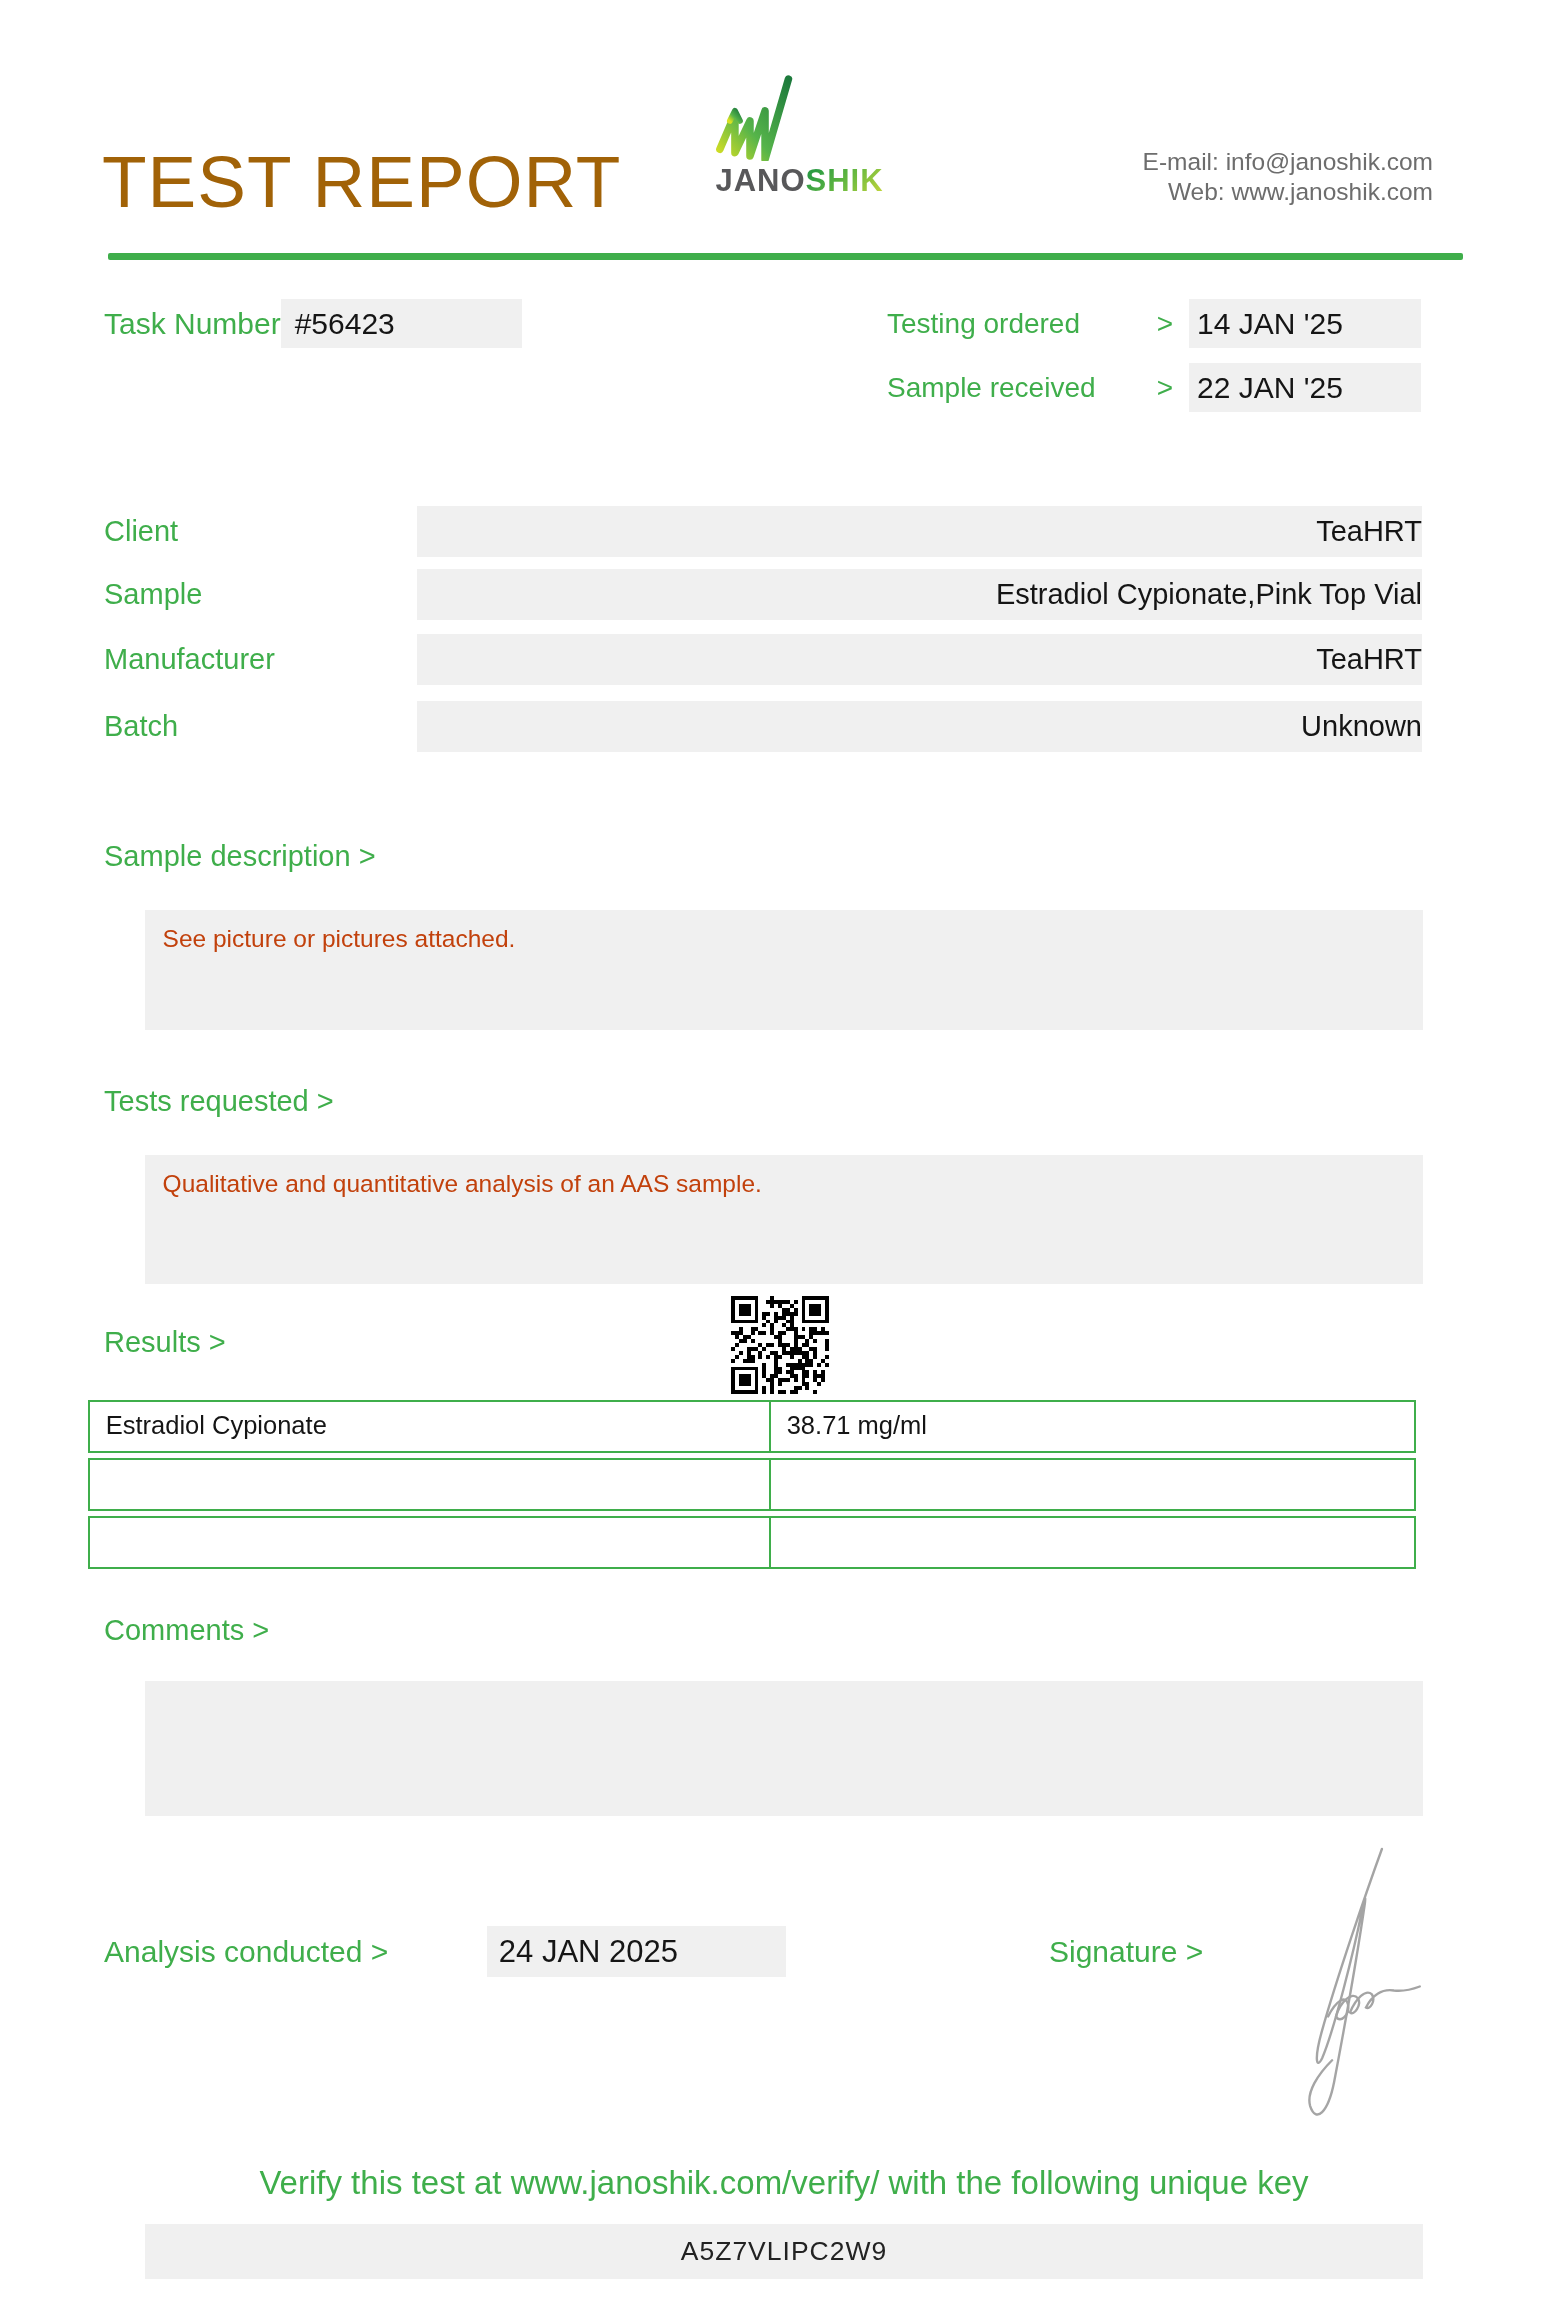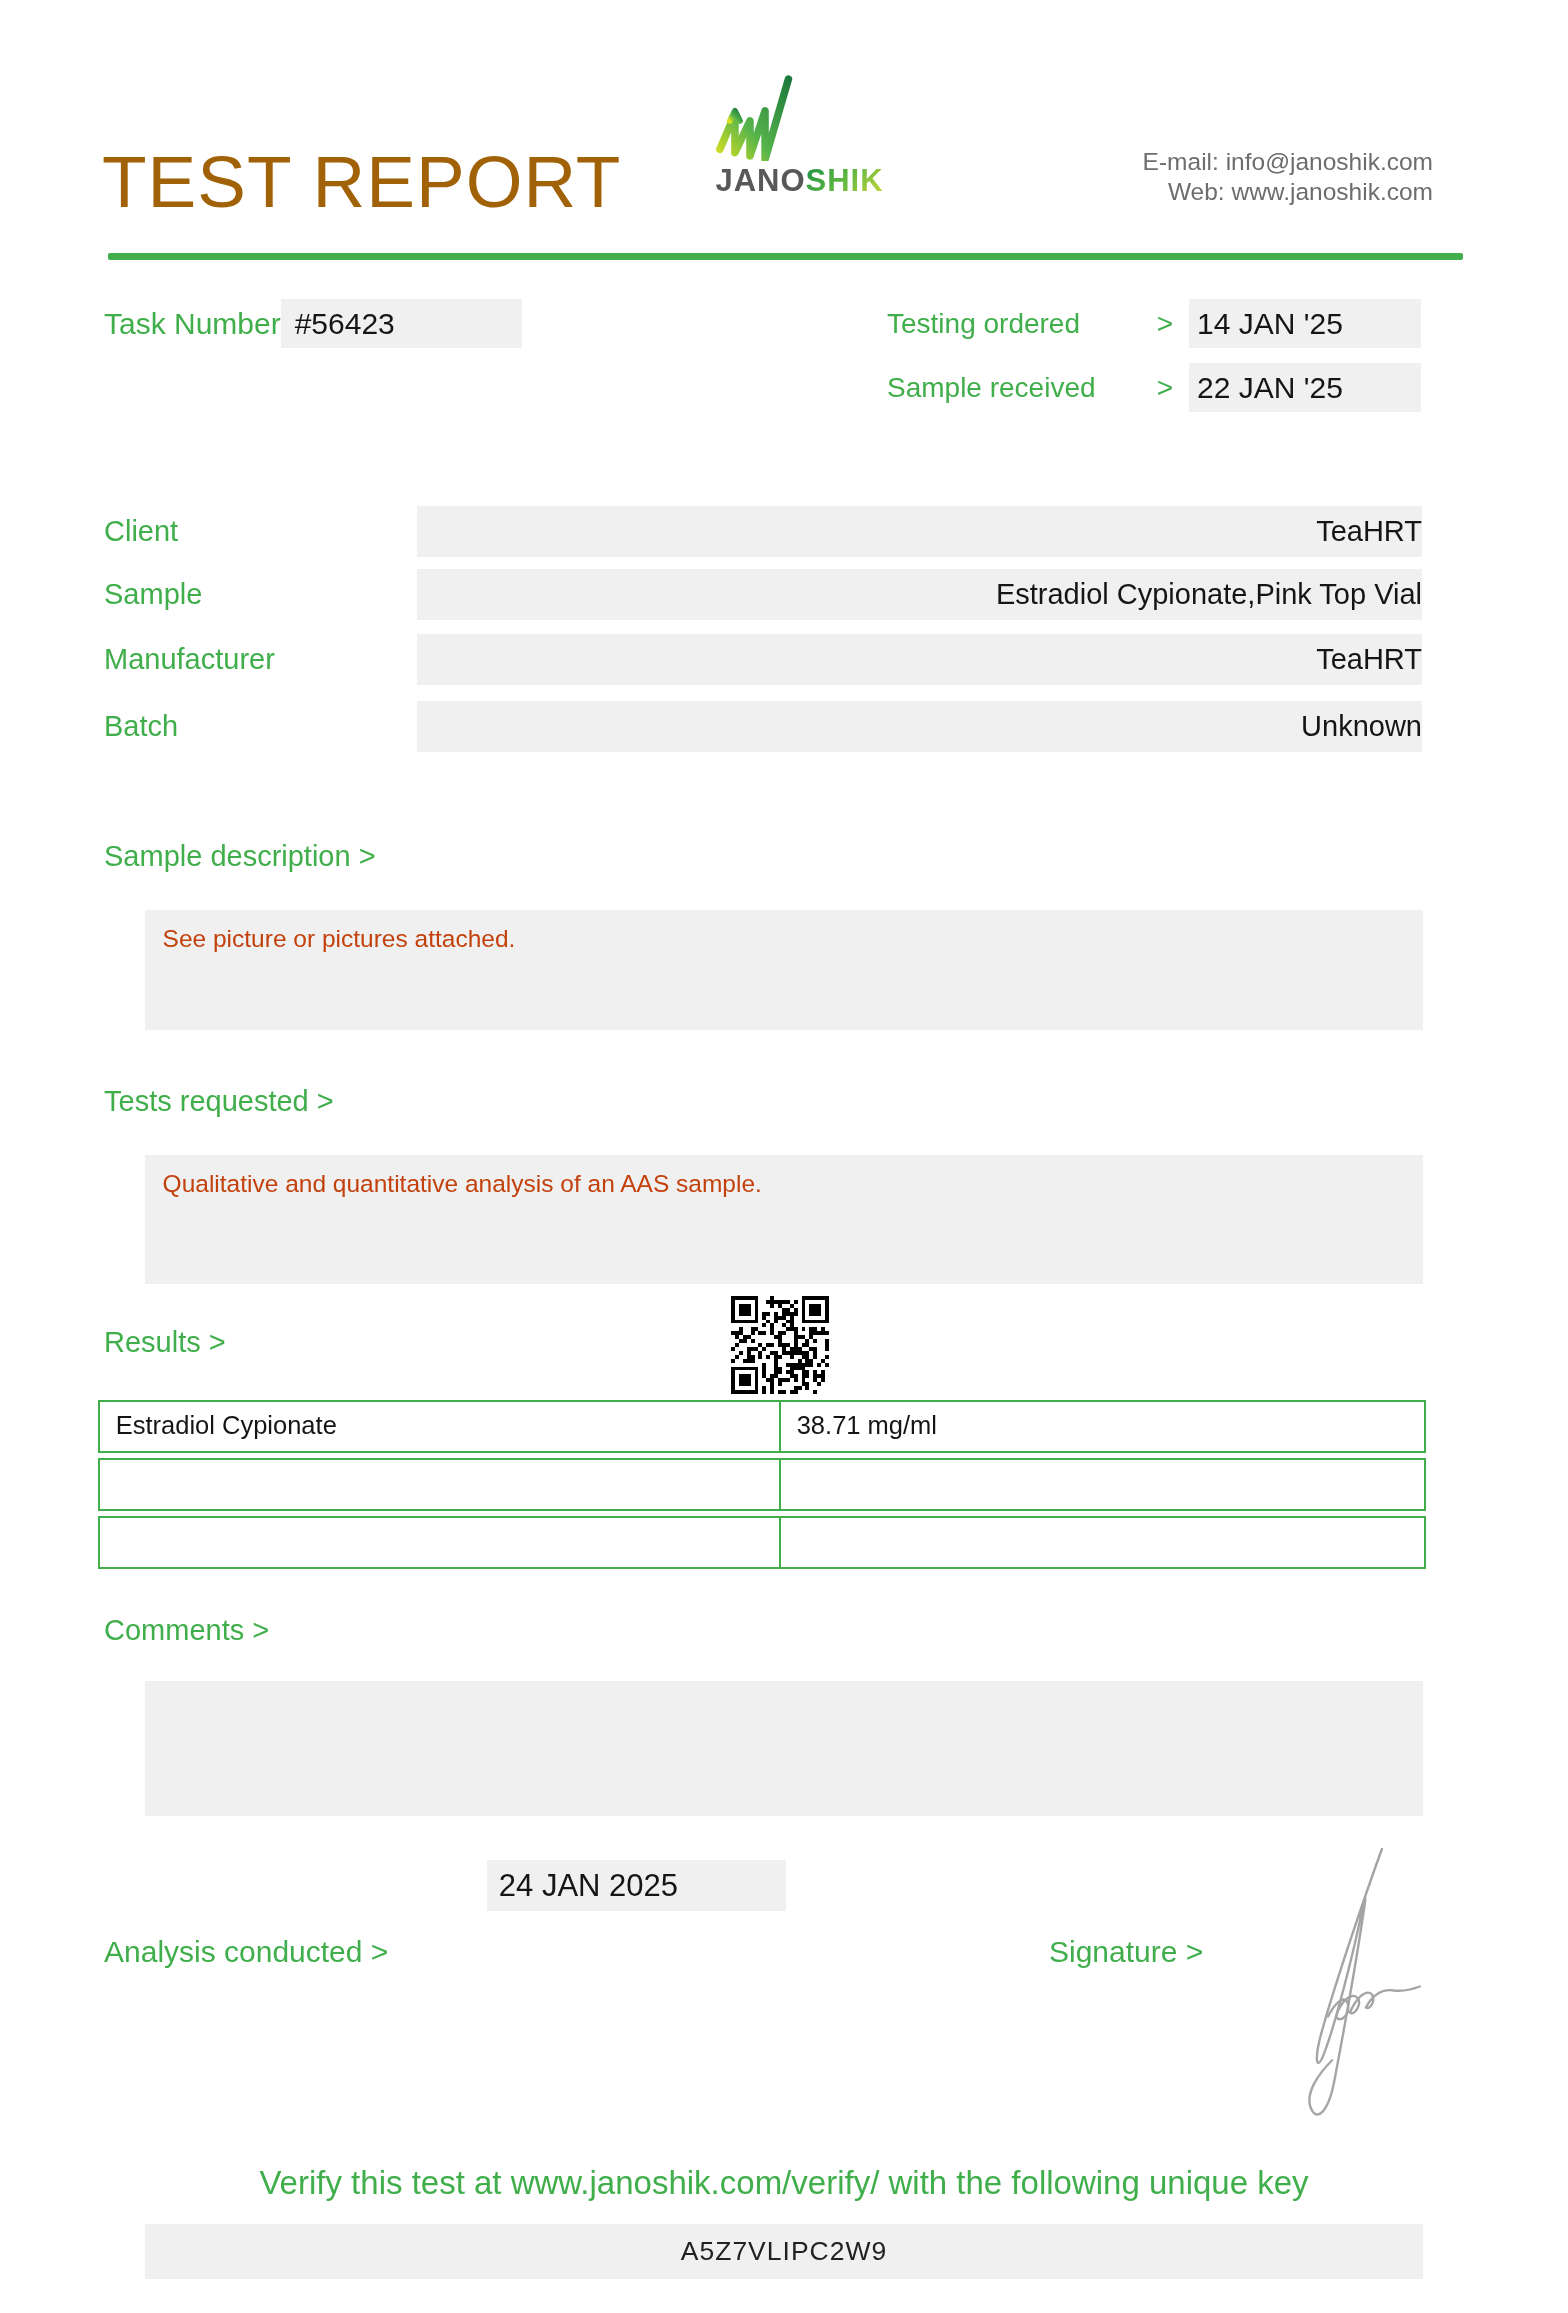--- a/index.html
+++ b/index.html
@@ -30,29 +30,29 @@
   .info-box{left:417px;width:1005px;height:51px;}
   .info-box span{display:block;padding-left:8px;font-size:29px;line-height:51px;text-align:right;}
 
   
   .section-heading{position:absolute;left:104px;font-size:29px;line-height:35px;color:#3fae4b;white-space:nowrap;}
   .body-box{left:145px;width:1278px;}
   .body-box span{display:block;padding:11.8px 17.6px;font-size:24.5px;line-height:33px;color:#c2410c;}
 
   
   .qr{position:absolute;left:731px;top:1296px;width:98px;height:98px;}
-  .rtable{position:absolute;left:98px;top:1400px;width:1328px;}
+  .rtable{position:absolute;left:88px;top:1400px;width:1328px;}
   .rrow{display:flex;border:2.9px solid #3fae4b;height:53px;box-sizing:border-box;background:#fff;margin-bottom:4.9px;}
   .rcell-name{width:681px;border-right:2.9px solid #3fae4b;box-sizing:border-box;}
   .rcell-val{flex:1;}
   .rrow span{display:block;padding-left:15.7px;font-size:25.5px;line-height:47px;white-space:nowrap;}
 
   
   .analysis-label{position:absolute;left:104px;top:1926px;line-height:51px;font-size:30px;}
-  .analysis-box{left:487px;top:1860px;width:299px;height:51px;}
+  .analysis-box{left:487px;top:1926px;width:299px;height:51px;}
   .analysis-box span{display:block;padding-left:11.8px;font-size:31px;line-height:51px;}
   .sig-label{position:absolute;left:1049px;top:1926px;line-height:51px;font-size:30px;}
   .signature{position:absolute;left:1269px;top:1841px;width:172px;height:289px;}
   .verify{position:absolute;left:69px;right:69px;top:2164px;text-align:center;font-size:33px;color:#3fae4b;white-space:nowrap;}
   .key-box{left:145px;top:2224px;width:1278px;height:55px;}
   .key-box span{display:block;text-align:center;font-size:26.5px;line-height:55px;letter-spacing:1px;color:#222;}
 </style>
 </head>
 <body>
 

